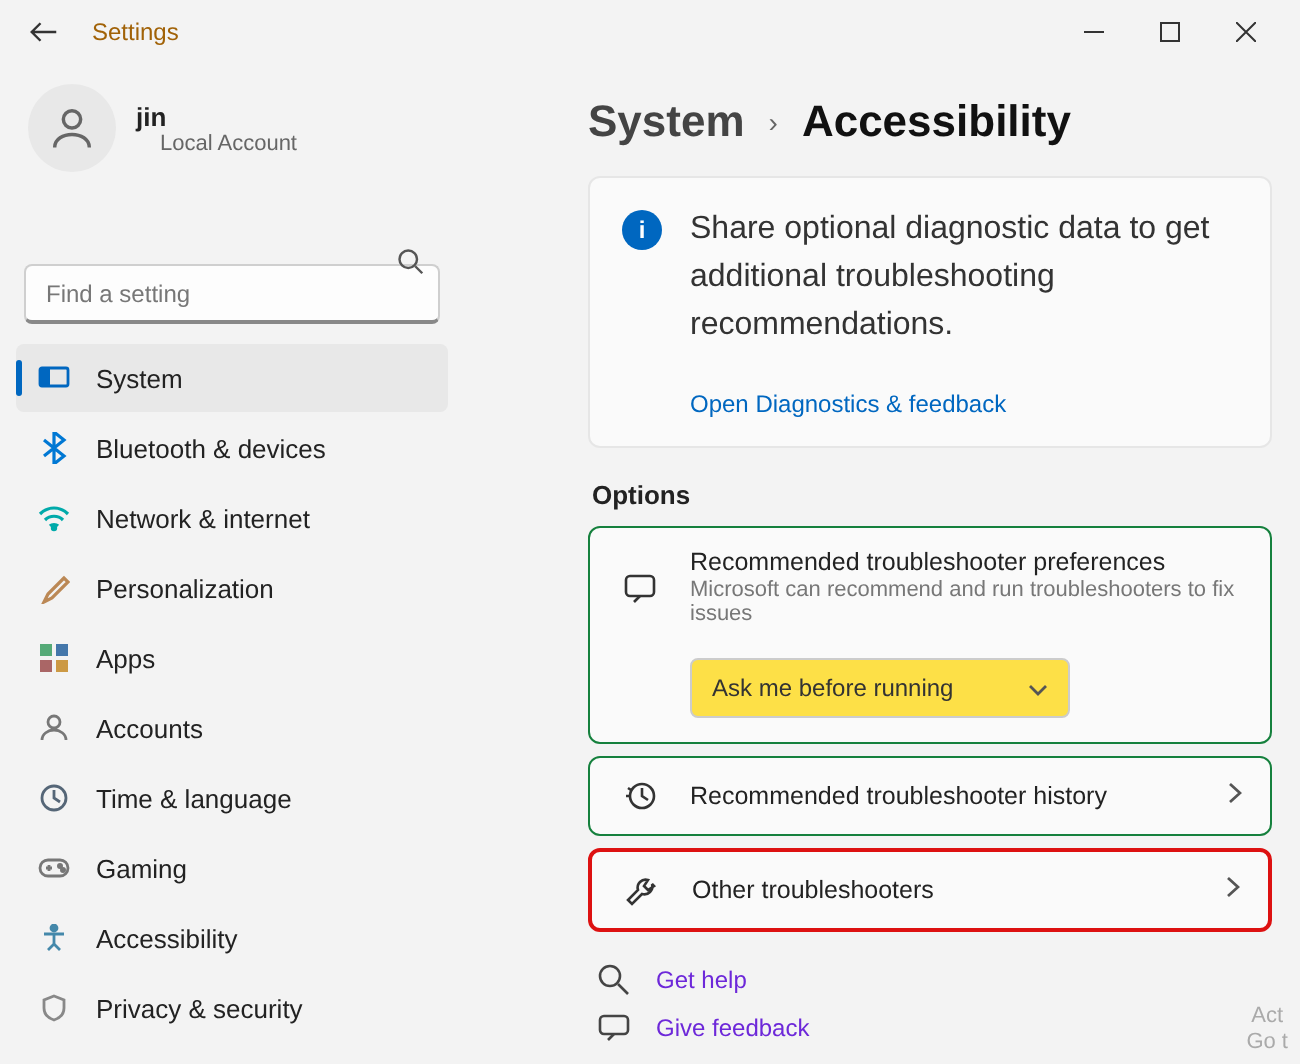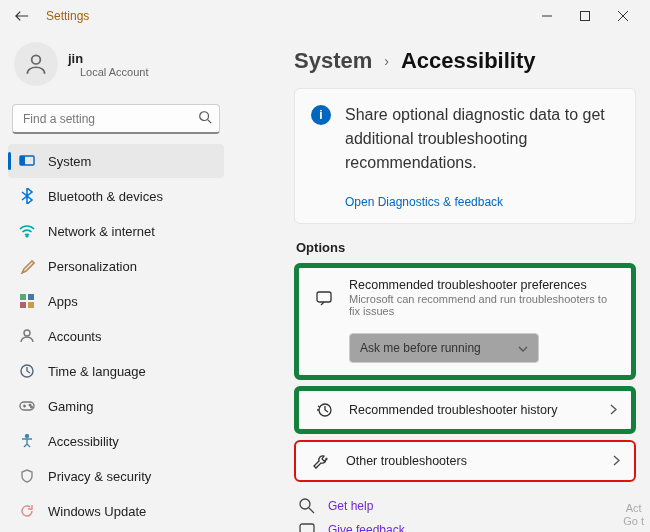--- a/index.html
+++ b/index.html
@@ -13,21 +13,21 @@
 
 .container { display: flex; height: calc(100% - 32px); gap: 36px; }
 
 .sidebar { width: 232px; padding: 4px 6px 0 6px; display: flex; flex-direction: column; }
 .profile { display: flex; align-items: center; gap: 10px; padding: 6px 8px 14px 8px; }
 .avatar { width: 44px; height: 44px; border-radius: 50%; background: #e8e8e8; display: flex; align-items: center; justify-content: center; color: #555; }
 .profile-name { font-size: 13px; font-weight: 600; color: #222; }
 .profile-sub { font-size: 11px; color: #666; padding-left: 12px; }
 
 .search-wrap { margin: 4px 6px 10px 6px; position: relative; }
-.search-input { width: 100%; height: 30px; border: 1px solid #cfcfcf; background: #fdfdfd; border-radius: 4px; padding: 0 30px 0 10px; font-size: 12px; color: #333; border-bottom: 2px solid #888; }
+.search-input { width: 100%; height: 30px; border: 1px solid #cfcfcf; background: #fdfdfd; border-radius: 4px; padding: 0 30px 0 10px; font-size: 12px; color: #333; border-bottom: 2px solid #888; margin-top: 28px; }
 .search-input::placeholder { color: #777; }
 .search-icon-right { position: absolute; right: 8px; top: 50%; transform: translateY(-50%); color: #555; }
 
 .nav { display: flex; flex-direction: column; gap: 1px; padding: 0 2px; }
 .nav-item { display: flex; align-items: center; height: 34px; padding: 0 10px; border-radius: 4px; cursor: pointer; font-size: 13px; color: #222; gap: 12px; }
 .nav-item.active { background: #e8e8e8; position: relative; }
 .nav-item.active::before { content: ""; position: absolute; left: 0; top: 8px; bottom: 8px; width: 3px; background: #0067c0; border-radius: 2px; }
 .nav-icon { width: 18px; height: 18px; display: flex; align-items: center; justify-content: center; }
 
 .main { flex: 1; padding: 16px 14px 0 26px; overflow: hidden; }
@@ -36,29 +36,29 @@
 .bc-sep { font-size: 14px; color: #666; }
 .bc-current { font-size: 22px; font-weight: 700; color: #111; }
 
 .info-card { background: #fafafa; border: 1px solid #e6e6e6; border-radius: 6px; padding: 14px 16px; display: flex; gap: 14px; }
 .info-icon { width: 20px; height: 20px; border-radius: 50%; background: #0067c0; color: #fff; display: flex; align-items: center; justify-content: center; font-size: 12px; font-weight: bold; flex-shrink: 0; margin-top: 2px; }
 .info-text { font-size: 16px; color: #333; line-height: 1.5; }
 .info-link { display: block; margin-top: 20px; font-size: 12px; color: #0067c0; cursor: pointer; font-weight: 500; }
 
 .section-head { font-size: 13px; font-weight: 600; color: #222; margin: 16px 0 8px 2px; }
 
-.card { background: #fafafa; border: 5px solid #15803d; border-radius: 6px; margin-bottom: 6px; }
+.card { background: #fafafa; border: 1px solid #15803d; border-radius: 6px; margin-bottom: 6px; }
 .card-row { display: flex; align-items: center; padding: 10px 14px; gap: 14px; }
 .card-icon { width: 22px; display: flex; align-items: center; justify-content: center; color: #333; flex-shrink: 0; }
 .card-body { flex: 1; }
 .card-title { font-size: 12.5px; color: #222; font-weight: 500; }
 .card-sub { font-size: 11px; color: #777; margin-top: 1px; }
 .chev { color: #555; }
 
-.dropdown { margin: 6px 14px 12px 50px; border: 1px solid #ccc; border-radius: 4px; background: #a3a3a3; height: 30px; display: flex; align-items: center; padding: 0 10px; font-size: 12px; color: #333; justify-content: space-between; width: 190px; cursor: pointer; }
+.dropdown { margin: 6px 14px 12px 50px; border: 1px solid #ccc; border-radius: 4px; background: #fde047; height: 30px; display: flex; align-items: center; padding: 0 10px; font-size: 12px; color: #333; justify-content: space-between; width: 190px; cursor: pointer; }
 
 .highlight { border: 2px solid #d11 !important; }
 
 .footer-links { margin-top: 12px; padding-left: 2px; }
 .footer-link { display: flex; align-items: center; gap: 10px; padding: 4px 0; font-size: 12px; color: #6d28d9; cursor: pointer; }
 .footer-link .card-icon { color: #444; }
 
 .watermark { position: absolute; bottom: 4px; right: 6px; color: #aaa; font-size: 11px; text-align: center; line-height: 1.2; }
 </style>
 </head>

